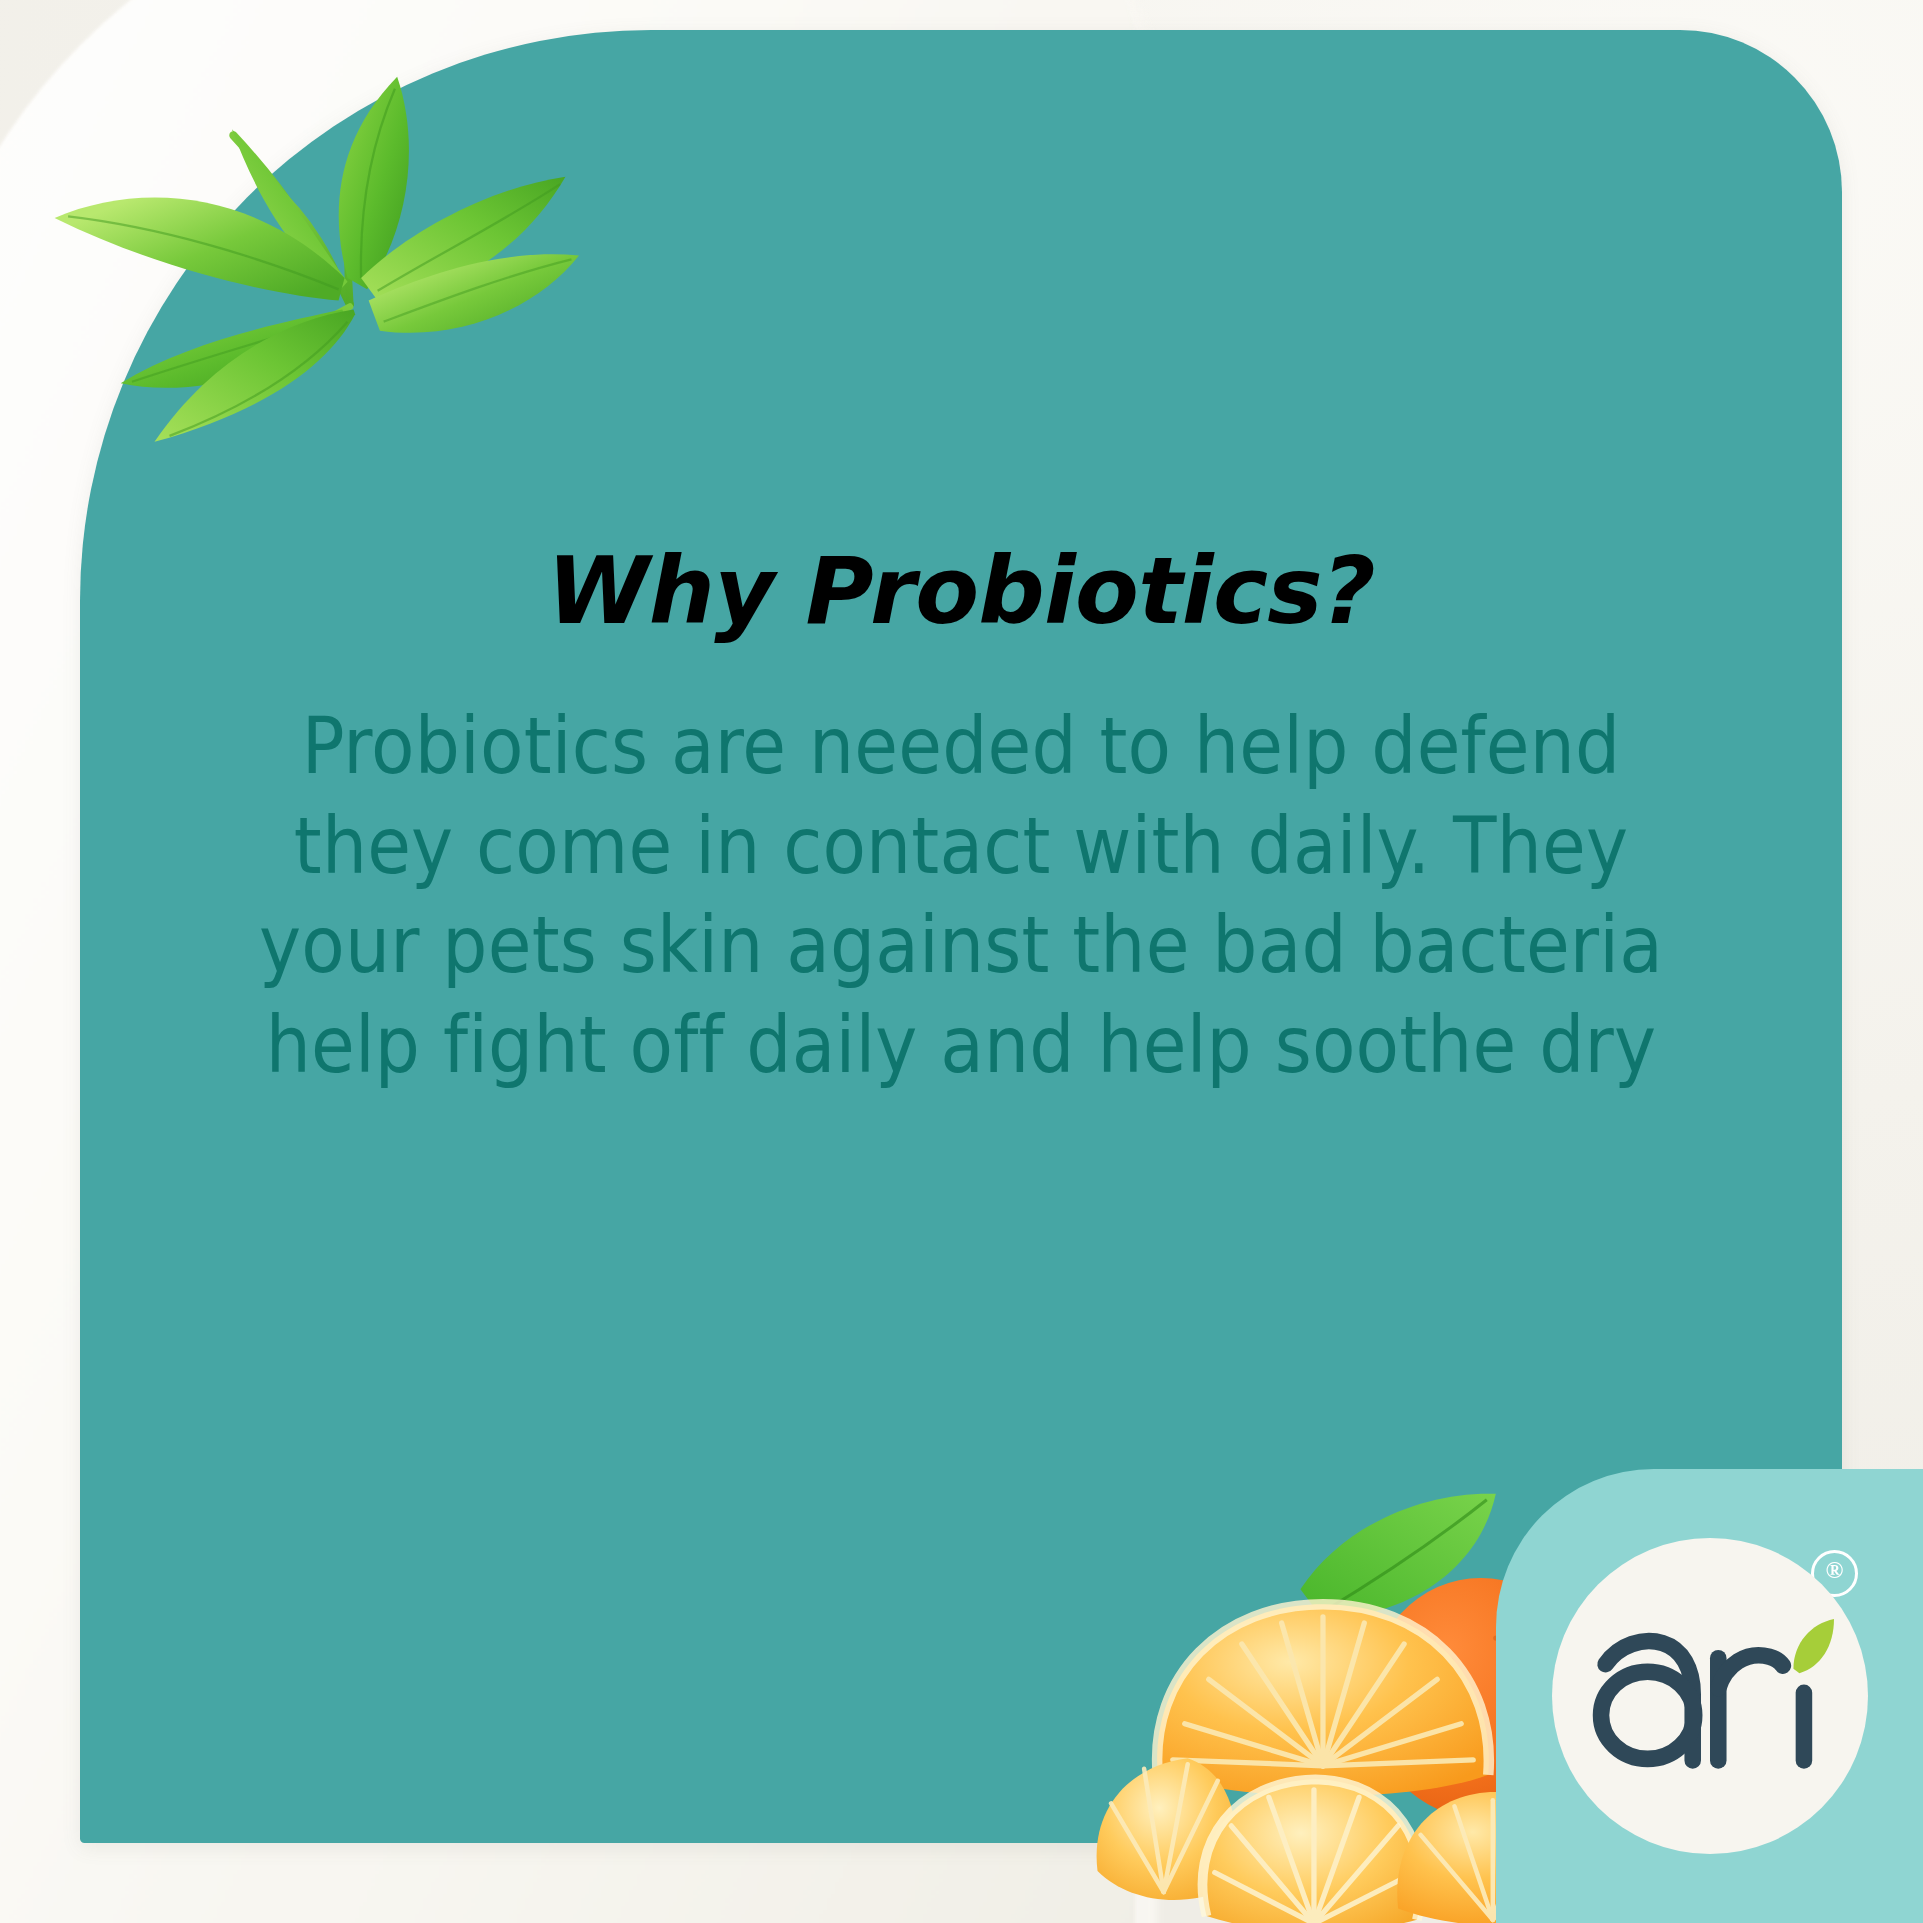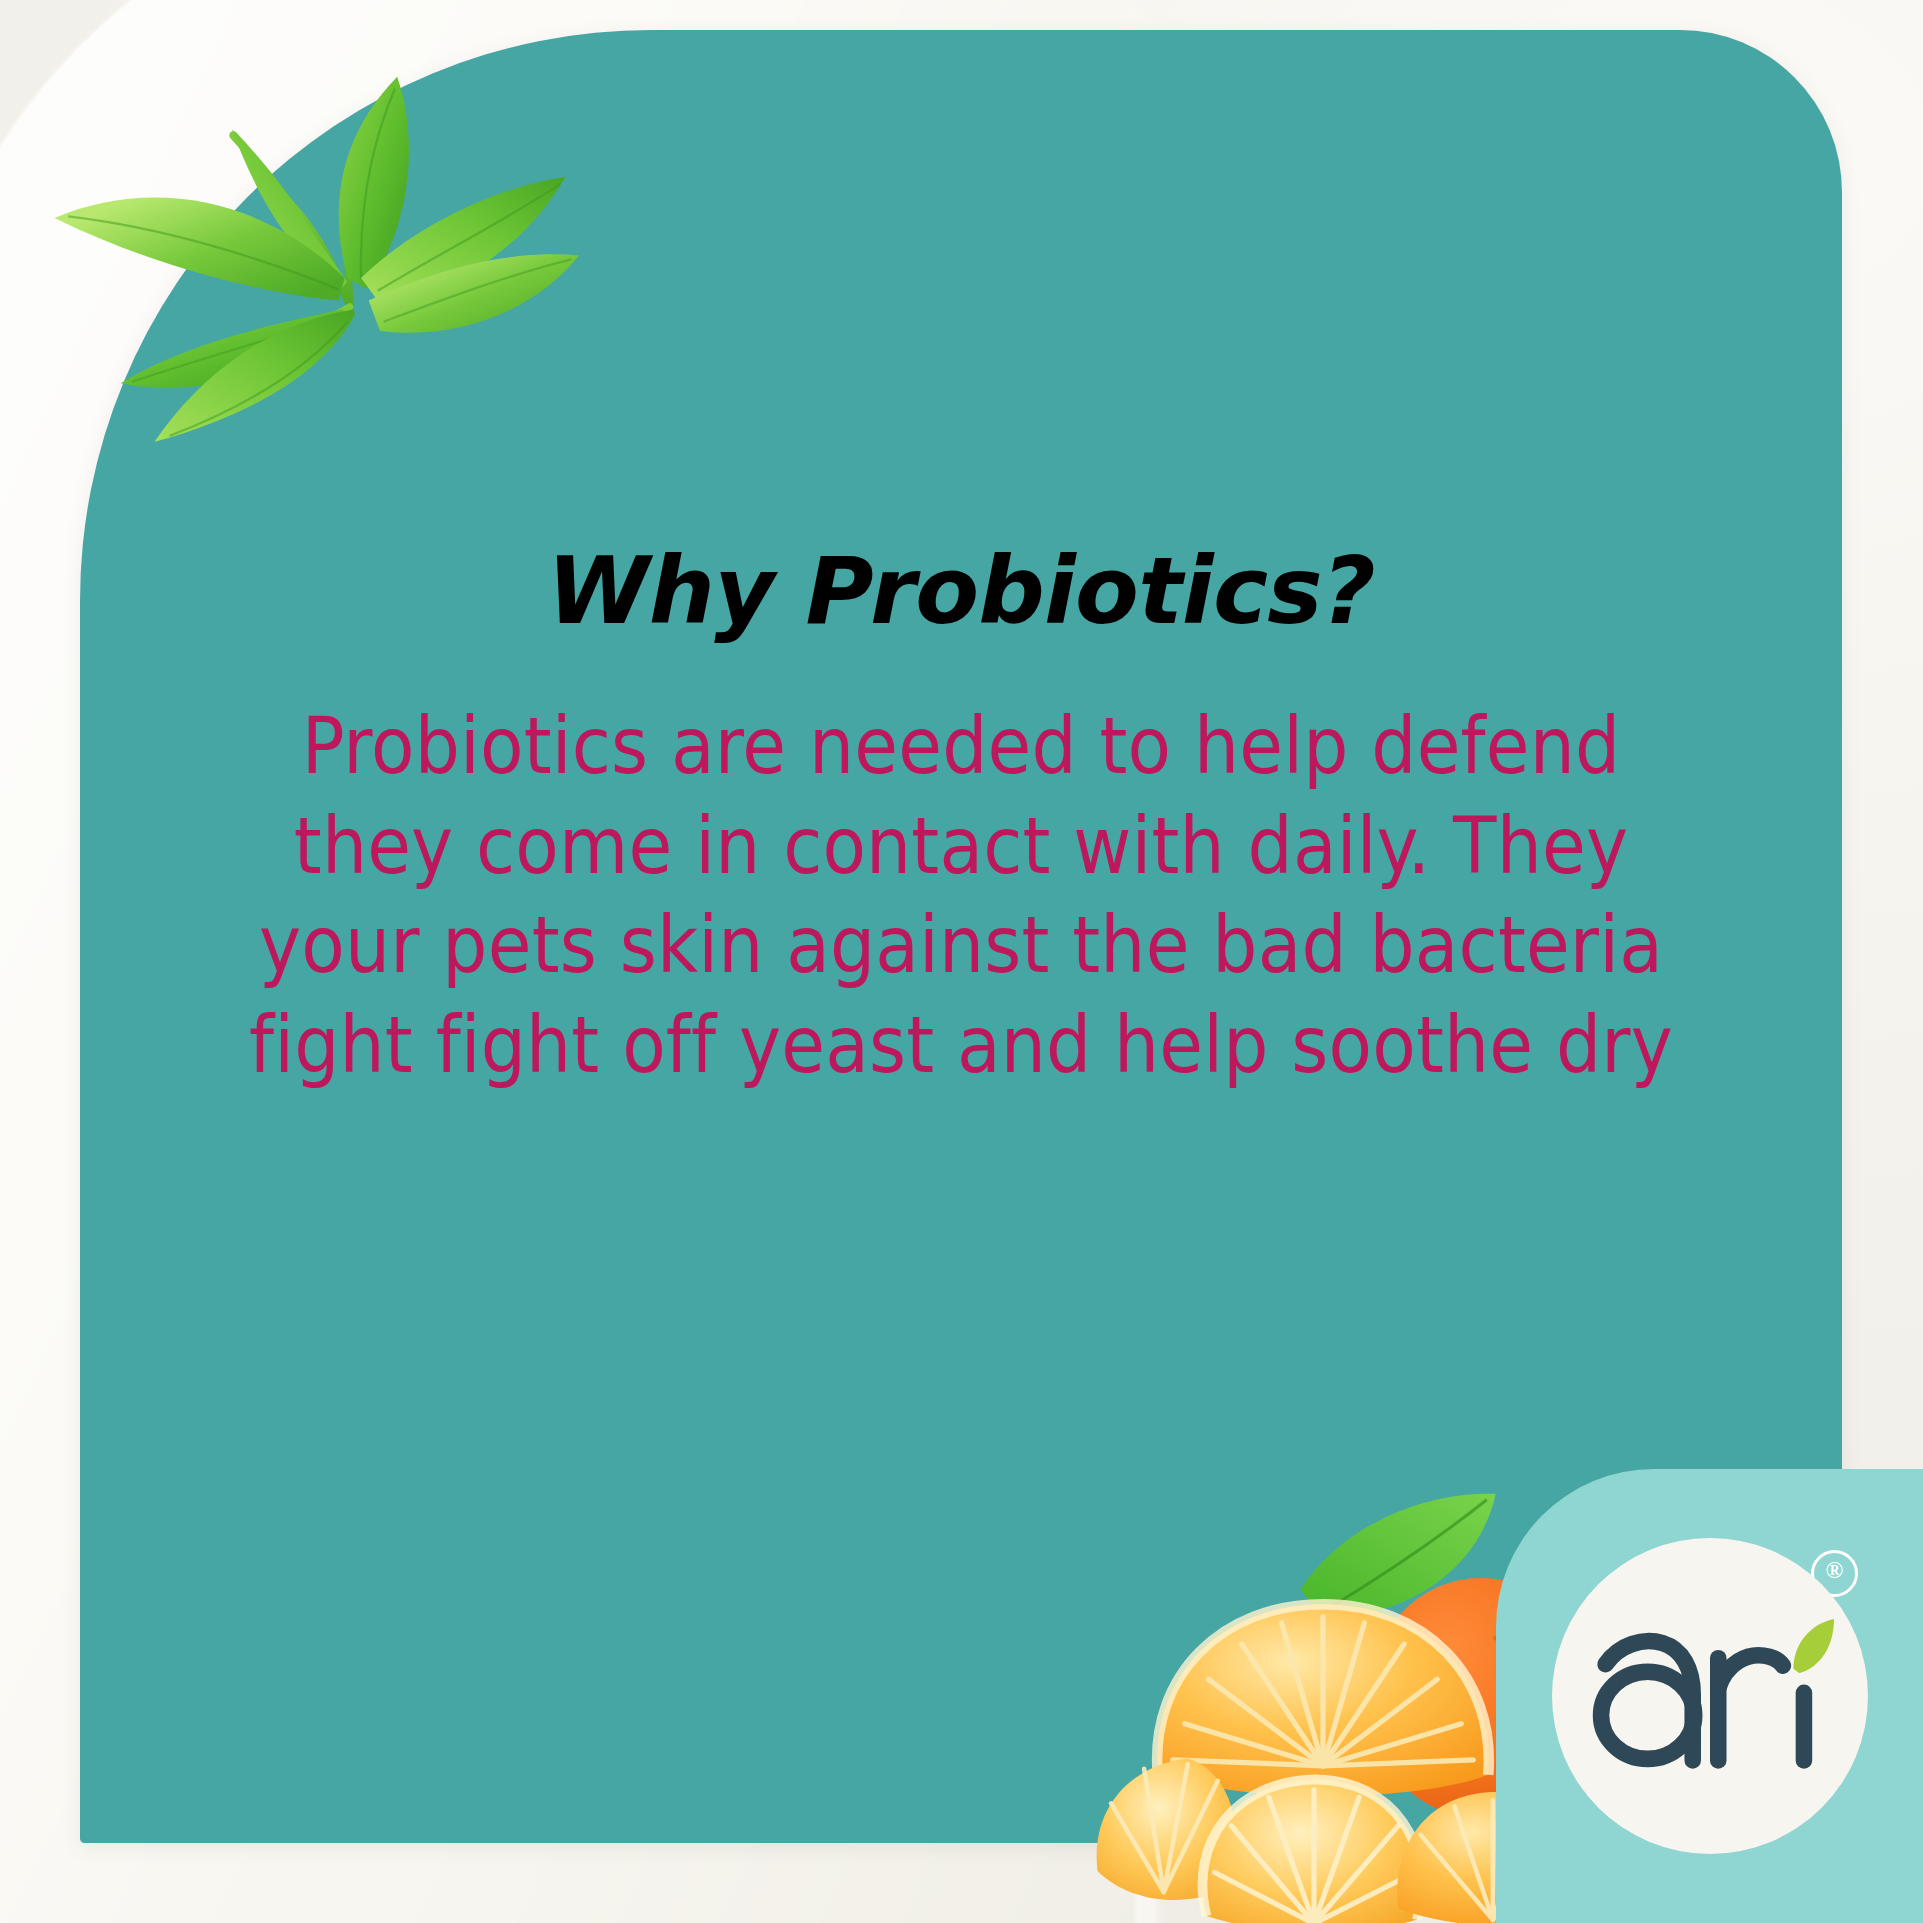--- a/index.html
+++ b/index.html
@@ -73,21 +73,21 @@
     font-size:93px;
     letter-spacing:-0.8px;
     color:#000000;
     line-height:1;
     text-align:right;
   }
   .body-copy{
     margin-top:59px;
     width:1548px;
     text-align:center;
-    color:#be185d;
+    color:#0f766e;
     font-family:"DejaVu Sans Condensed","DejaVu Sans",sans-serif;
     font-weight:400;
     font-size:79px;
     line-height:1.26;
     letter-spacing:0.2px;
   }
   .body-copy .ln{display:block;white-space:nowrap;}
 
   
   .sprig{position:absolute;left:7.5px;top:30px;width:586px;height:421px;}
@@ -133,21 +133,21 @@
   <div class="shadow-arc"></div>
 
   <div class="teal-card"></div>
 
   <div class="copy">
     <div class="headline">Why Probiotics?</div>
     <div class="body-copy">
       <span class="ln">Probiotics are needed to help defend</span>
       <span class="ln">they come in contact with daily. They</span>
       <span class="ln">your pets skin against the bad bacteria</span>
-      <span class="ln">fight fight off yeast and help soothe dry</span>
+      <span class="ln">help fight off daily and help soothe dry</span>
     </div>
   </div>
 
   <svg class="sprig" viewBox="0 0 780 560">
     <defs>
       <linearGradient id="lfA" x1="0" y1="0" x2="1" y2="1">
         <stop offset="0%" stop-color="#8FD645"></stop>
           <stop offset="55%" stop-color="#5CBB2C"></stop>
           <stop offset="100%" stop-color="#3E9B1E"></stop>
       </linearGradient>

